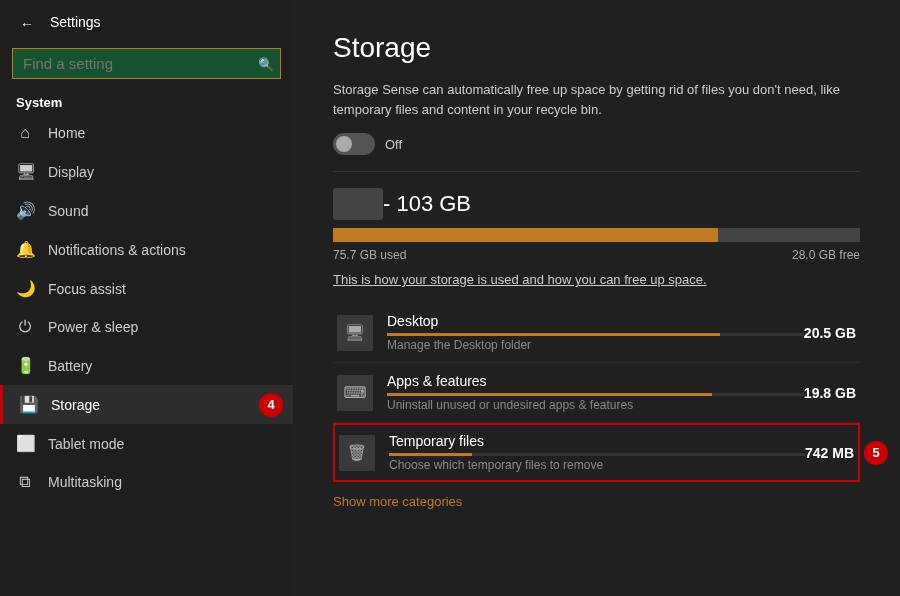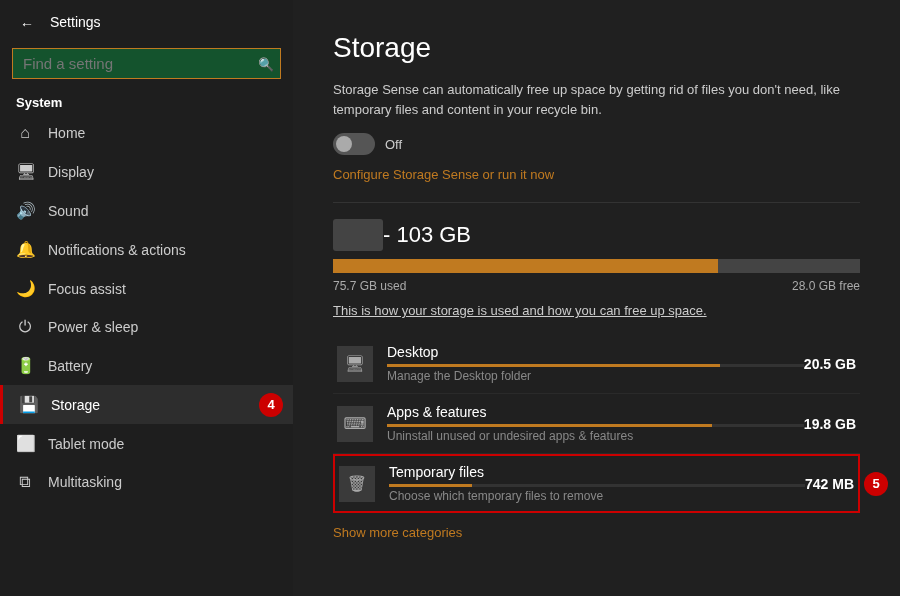--- a/index.html
+++ b/index.html
@@ -408,21 +408,20 @@
 
   <p class="storage-sense-desc">Storage Sense can automatically free up space by getting rid of files you don't need, like temporary files and content in your recycle bin.</p>
 
   <div class="toggle-row">
     <div class="toggle off">
       <div class="toggle-knob"></div>
     </div>
     <span class="toggle-label">Off</span>
   </div>
 
-  <a class="configure-link">Configure Storage Sense or run it now</a>
 
   <hr class="divider">
 
   <div class="storage-info-row">
     <div class="storage-icon-img"></div>
     <span class="storage-size-text">- 103 GB</span>
   </div>
 
   <div class="progress-bar-container">
     <div class="progress-bar-fill" style="width: 73%"></div>

